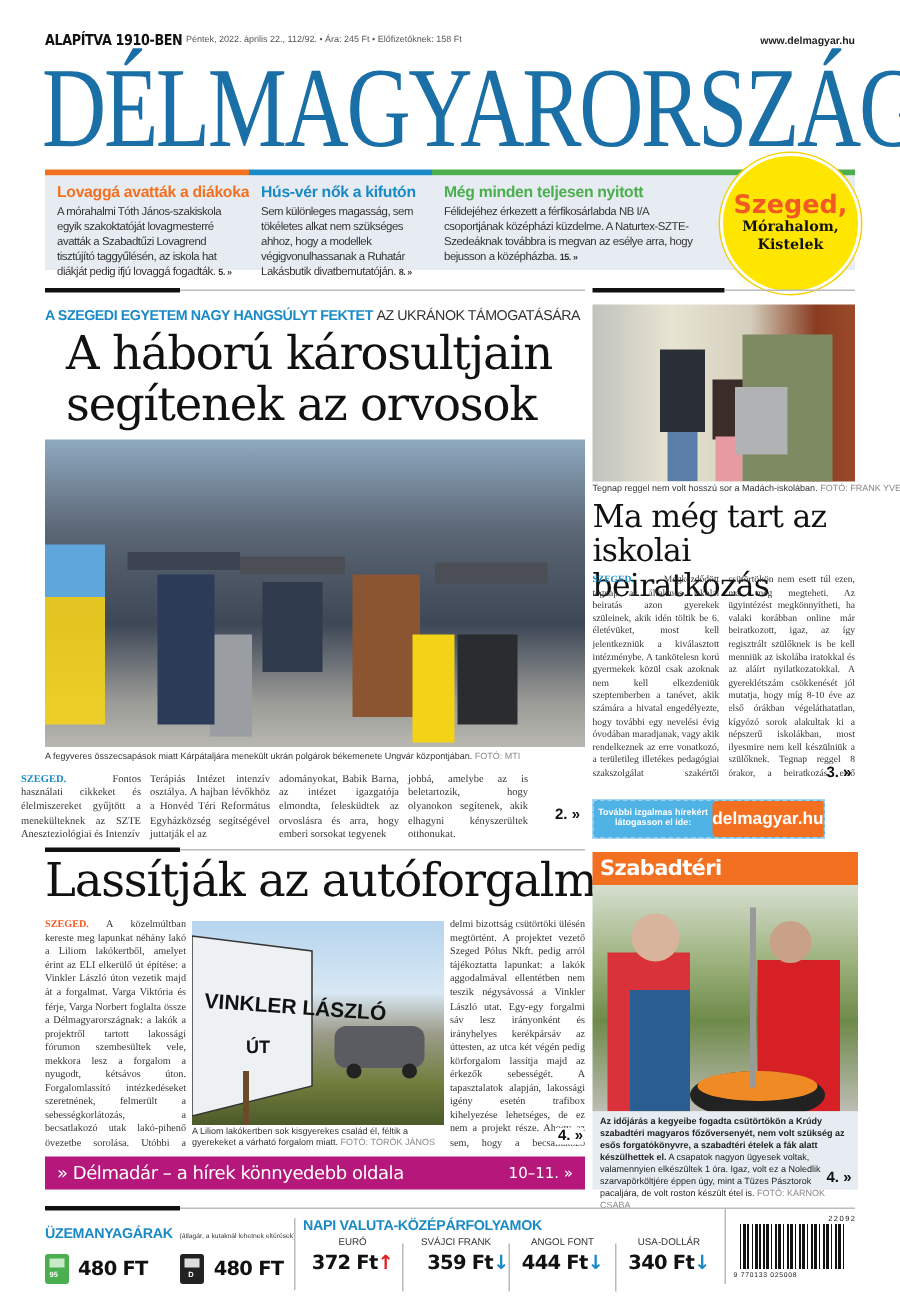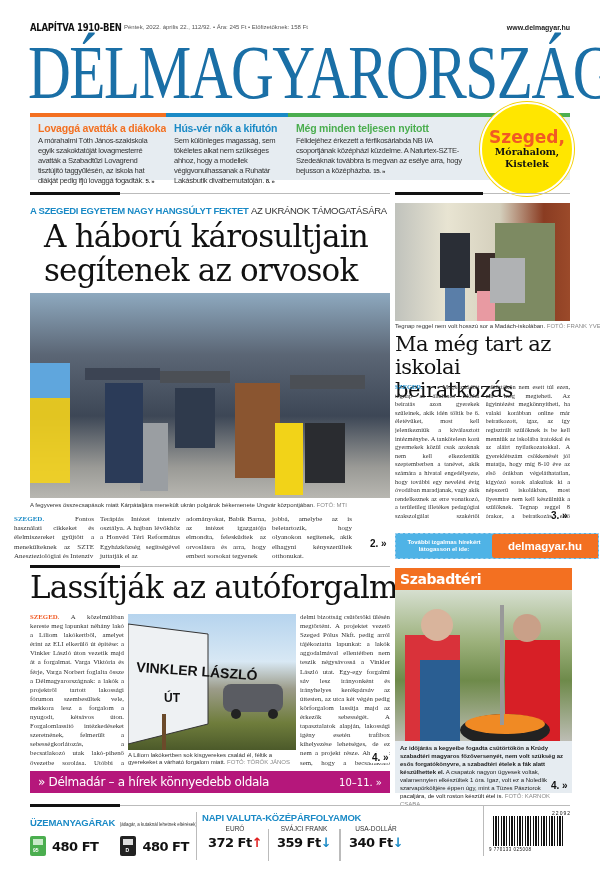--- a/index.html
+++ b/index.html
@@ -25,21 +25,21 @@
 .kicker .gray{color:#333;font-weight:normal}
 .h1{font-family:"DejaVu Serif",serif;font-size:31px;line-height:34px;letter-spacing:-0.8px;color:#111}
 .photo{overflow:hidden}
 .caption{font-size:6px;color:#333;white-space:nowrap}
 .caption .credit{color:#888}
 .cols{display:flex;gap:6px}
 .cols p{flex:1;font-family:"Liberation Serif",serif;font-size:7px;line-height:9.2px;color:#333;text-align:justify}
 .loc{color:#1a8ac6;font-weight:bold}
 .loco{color:#f15a24;font-weight:bold}
 .pgref{font-weight:bold;font-size:10px;color:#111}
-.promo{left:395px;top:533px;width:204px;height:26px;border:1px dashed #9fd0ee;background:#4fb3e6;display:flex;align-items:center}
+.promo{left:395px;top:533px;width:155px;height:26px;border:1px dashed #9fd0ee;background:#4fb3e6;display:flex;align-items:center}
 .promo .txt{width:96px;font-size:6px;color:#fff;text-align:center;line-height:7px;font-weight:bold}
 .promo .dm{flex:1;height:24px;background:#f37021;color:#fff;font-weight:bold;font-size:11.5px;display:flex;align-items:center;justify-content:center;border-radius:3px 0 0 3px}
 .orangehd{left:395px;top:568px;width:177px;height:22px;background:#f37021;color:#fff;font-weight:bold;font-size:14px;padding-left:5px;line-height:22px;font-family:"DejaVu Sans",sans-serif;letter-spacing:-0.4px}
 .foodcap{left:395px;top:741px;width:177px;height:52px;background:#e6ecf1;padding:3px 5px;font-size:6px;line-height:8px;color:#222}
 .delmadar{left:30px;top:771px;width:360px;height:22px;background:#b5177b;color:#fff;display:flex;align-items:center;padding:0 8px;font-weight:normal;font-family:"DejaVu Sans",sans-serif}
 .delmadar .t{font-size:12px;letter-spacing:-0.3px}
 .delmadar .p{margin-left:auto;font-size:10px}
 .lbl-blue{color:#1a8ac6;font-weight:bold;font-size:9.5px;white-space:nowrap;letter-spacing:-0.2px}
 .bigprice{font-family:"DejaVu Sans",sans-serif;font-weight:bold;font-size:13px;letter-spacing:-0.5px;white-space:nowrap}
 .cur{font-size:6.5px;color:#333;text-align:center;white-space:nowrap}
@@ -211,23 +211,27 @@
 <div class="abs" style="left:202px;top:812px;width:285px;height:56px">
   <div class="lbl-blue">NAPI VALUTA-KÖZÉPÁRFOLYAMOK</div>
   <div style="display:flex;margin-top:2px">
     <div style="width:66px">
       <div class="cur">EURÓ</div>
       <div class="bigprice" style="text-align:center;margin-top:3px"><span>372 Ft</span><span style="color:#e02020">↑</span></div>
     </div>
     <div class="vsep" style="height:32px;margin-top:4px"></div>
     <div style="width:70px">
       <div class="cur">SVÁJCI FRANK</div>
-      <div class="bigprice" style="text-align:center;margin-top:3px"><span>359 Ft</span><span style="color:#1a8ac6">↓</span></div>
+      <div class="bigprice" style="text-align:right;margin-top:3px"><span>359 Ft</span><span style="color:#1a8ac6">↓</span></div>
     </div>
     <div class="vsep" style="height:32px;margin-top:4px"></div>
+    <div style="width:70px">
+      <div class="cur">ANGOL FONT</div>
+      <div class="bigprice" style="text-align:center;margin-top:3px"><span>444 Ft</span><span style="color:#1a8ac6">↓</span></div>
+    </div>
     <div class="vsep" style="height:32px;margin-top:4px"></div>
     <div style="width:70px">
       <div class="cur">USA-DOLLÁR</div>
       <div class="bigprice" style="text-align:center;margin-top:3px"><span>340 Ft</span><span style="color:#1a8ac6">↓</span></div>
     </div>
   </div>
 </div>
 
 <div class="abs vsep" style="left:483px;top:806px;height:50px"></div>
 

